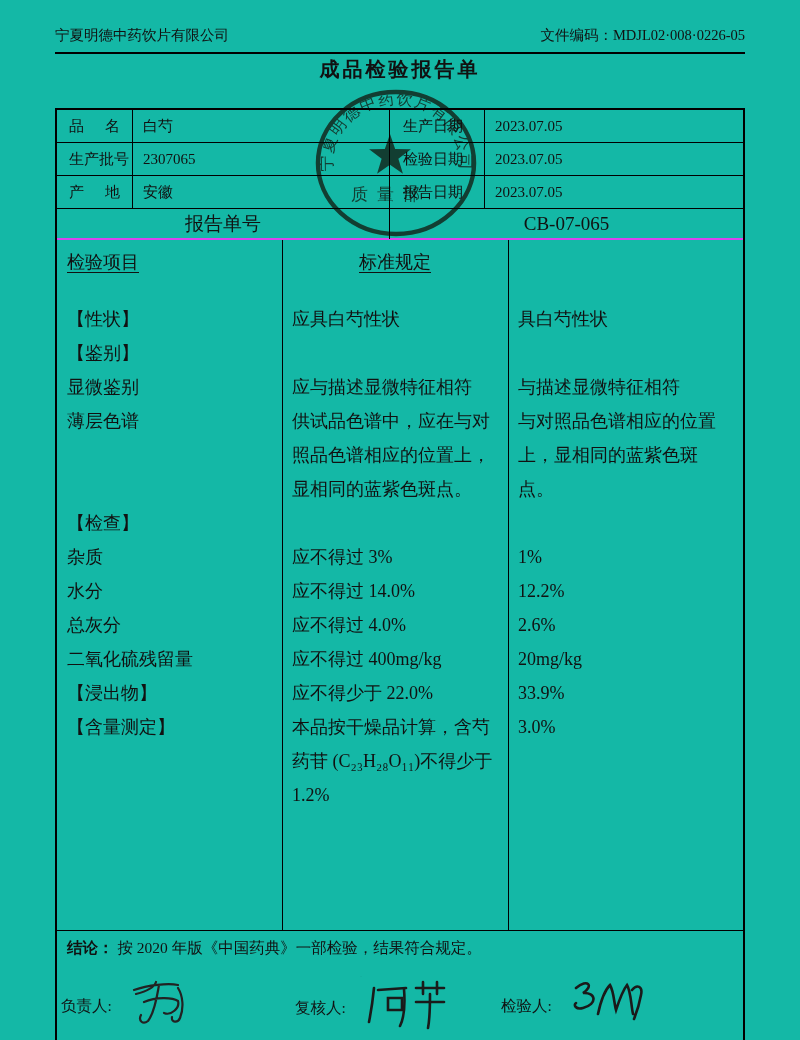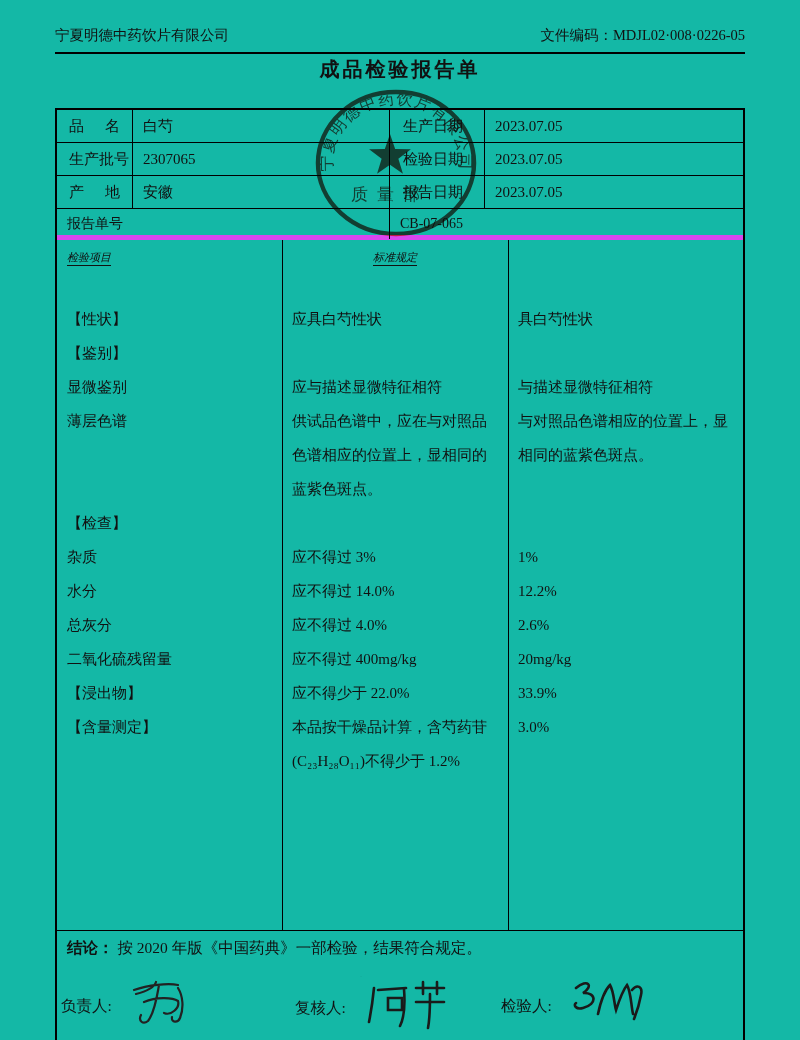--- a/index.html
+++ b/index.html
@@ -17,33 +17,33 @@
   
   .doc-table { position:absolute; left:55px; top:108px; width:690px; height:956px;
                border:2px solid #000; background:transparent; }
   .info-row { display:grid; grid-template-columns:76px 257px 95px 1fr; height:33px;
               border-bottom:1px solid #000; font-size:15px; }
   .info-row > div { line-height:32px; padding:0 10px; overflow:hidden; white-space:nowrap; }
   .cell-r { border-right:1px solid #000; }
   .jlabel { text-align:justify; text-align-last:justify; padding:0 12px !important; }
   .dlabel { padding-left:13px !important; }
   .report-row { display:grid; grid-template-columns:333px 1fr; height:31px;
-                border-bottom:5px solid #d946ef; font-size:14px; }
+                border-bottom:2px solid #d946ef; font-size:19px;text-align:center; }
   .report-row > div { line-height:30px; padding:0 10px; }
 
   
   .main { position:relative; height:690px; overflow:hidden; }
   .vline { position:absolute; top:0; width:1px; height:100%; background:#000; }
   .vline.v1 { left:225px; } .vline.v2 { left:451px; }
   .col-headers { display:grid; grid-template-columns:225px 226px 1fr; padding-top:10px;
-                 height:62px; font-size:11px;font-style:italic; }
+                 height:62px; font-size:18px; }
   .col-headers .h { text-decoration:underline; text-underline-offset:4px; }
   .col-headers .h-item { padding-left:10px; }
   .col-headers .h-std, .col-headers .h-res { text-align:center; }
-  .test-row { display:grid; grid-template-columns:225px 226px 1fr; font-size:15px; }
+  .test-row { display:grid; grid-template-columns:225px 226px 1fr; font-size:18px; }
   .test-row .cell { line-height:34px; padding:0 10px; }
   .test-row .cell.wrap { white-space:normal; }
   .test-row:first-of-type { margin-top:0; }
 
   
   .conclusion { height:36px; border-top:1px solid #000; line-height:34px;
                 padding-left:10px; font-size:15.5px; }
   .conclusion .c-label { font-weight:bold; }
 
   

